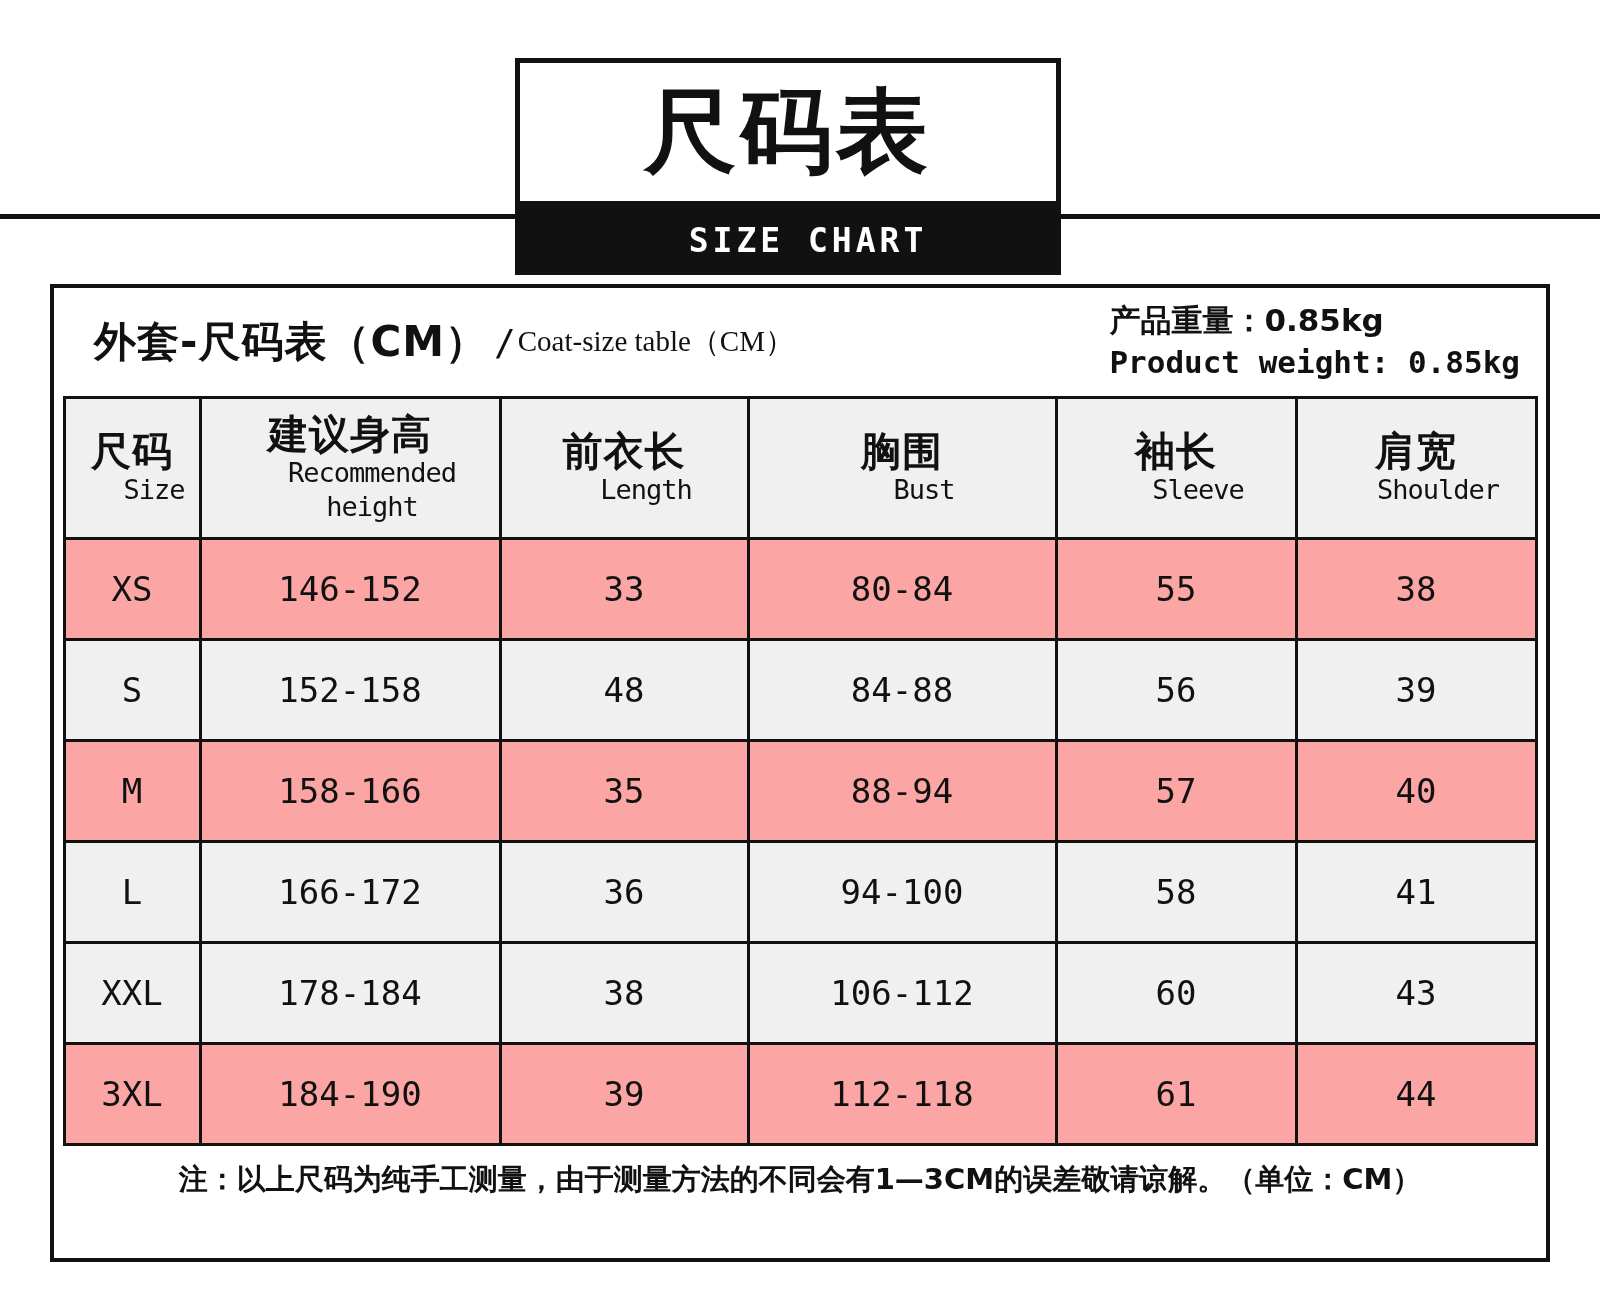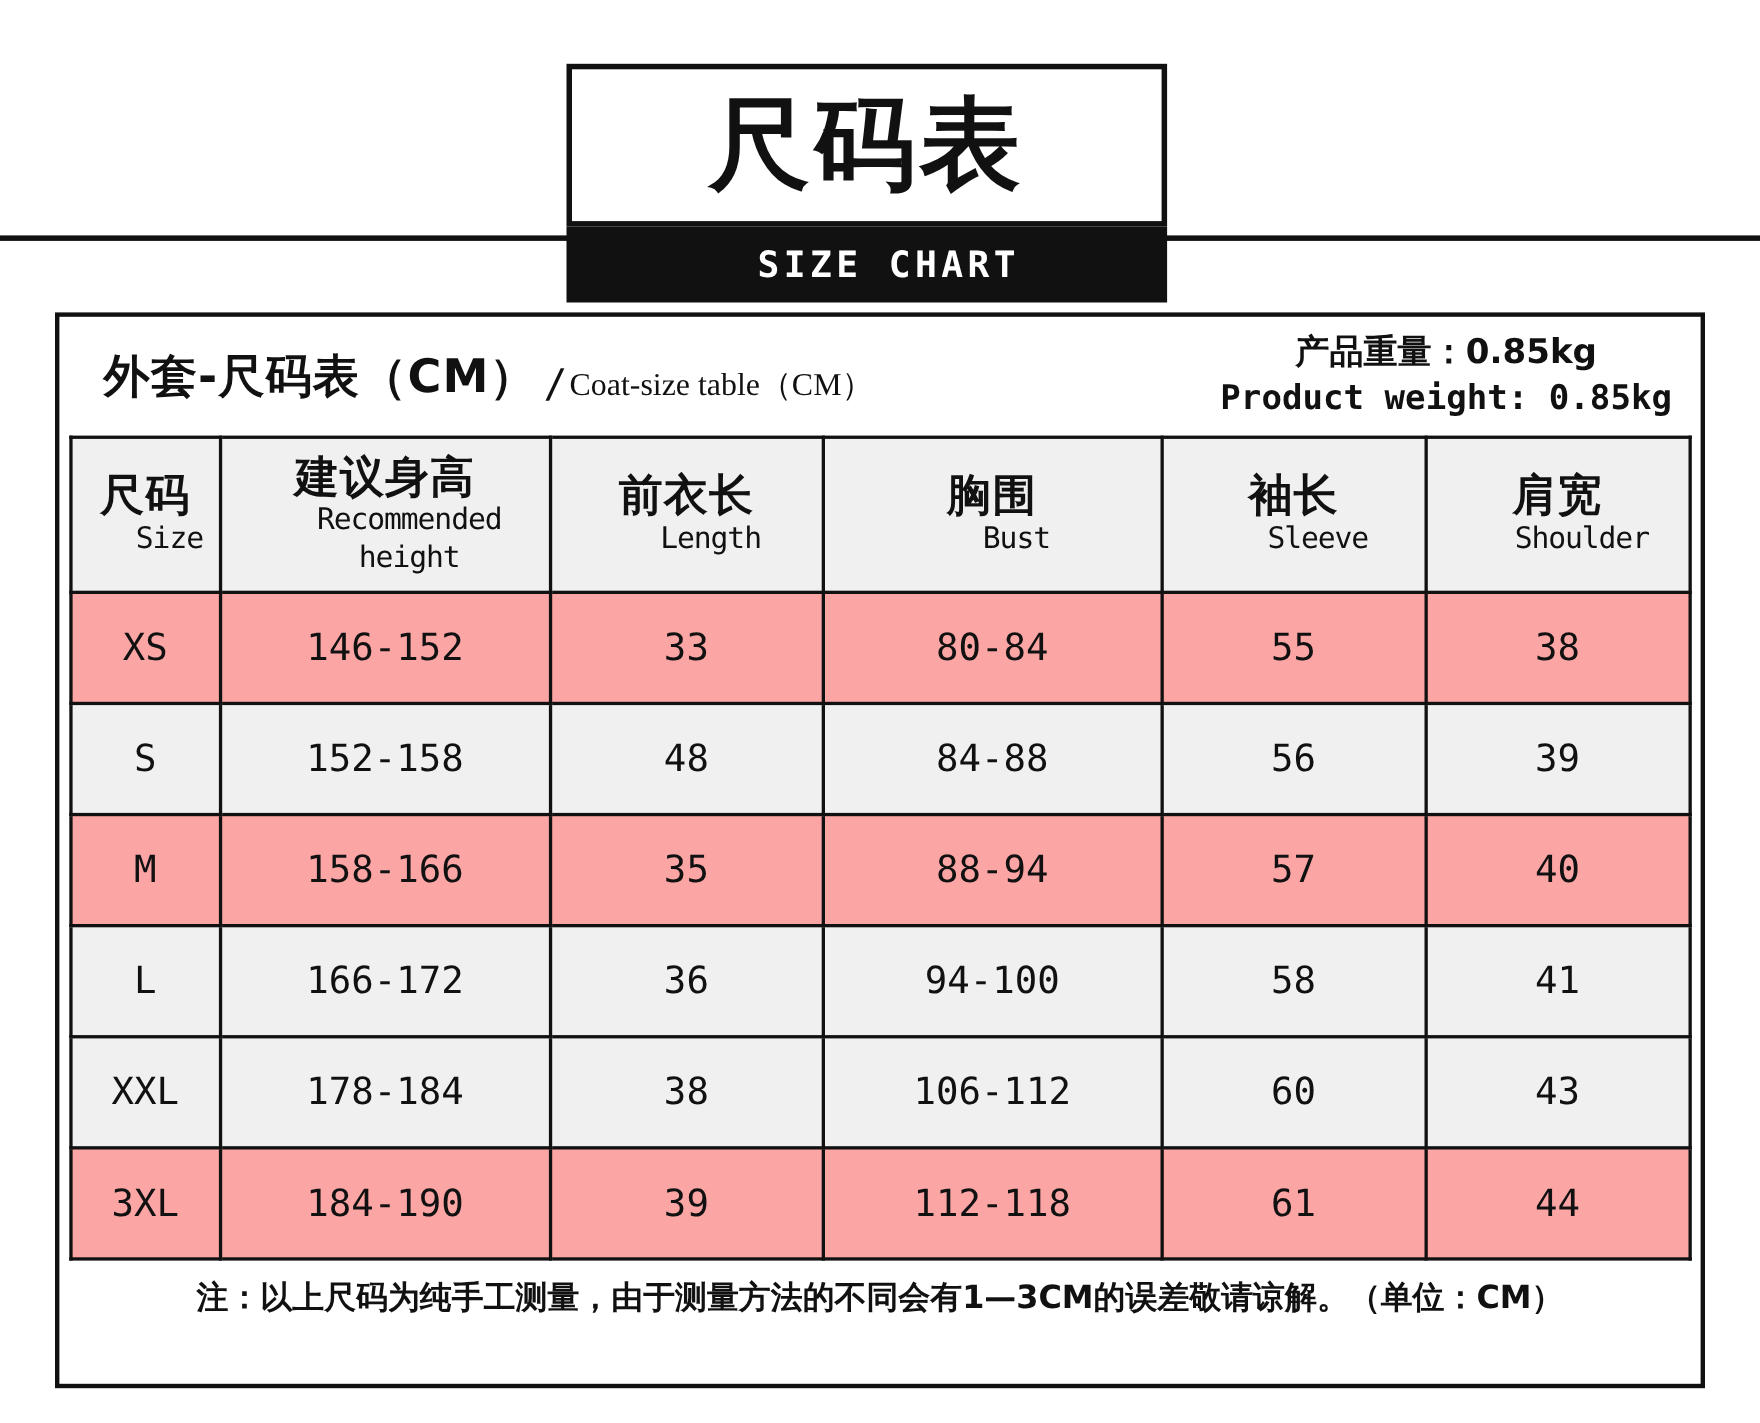--- a/index.html
+++ b/index.html
@@ -86,21 +86,21 @@
 
   .card-top {
     position: relative;
     height: 108px;
   }
   .coat-title {
     position: absolute;
     left: 40px;
     top: 26px;
     display: flex;
-    align-items: flex-end;
+    align-items: center;
   }
   .coat-title .cn {
     font-family: "DejaVu Sans", "Liberation Sans", sans-serif;
     font-weight: 700;
     font-size: 42px;
     letter-spacing: 1px;
   }
   .coat-title .slash {
     font-family: "DejaVu Sans Mono", "Liberation Mono", monospace;
     font-size: 36px;
@@ -110,21 +110,21 @@
   .coat-title .en {
     font-family: Liberation Serif, serif;
     font-size: 29px;
     font-weight: 500;
     letter-spacing: 0px;
   }
   .weight-block {
     position: absolute;
     right: 26px;
     top: 12px;
-    text-align: center;
+    text-align: left;
     font-family: "DejaVu Sans Mono", "Liberation Mono", monospace;
     font-weight: 700;
     font-size: 31px;
     line-height: 1.35;
     letter-spacing: 0px;
   }
   .weight-block .wcn {
     font-family: "DejaVu Sans", "Liberation Sans", sans-serif;
     font-weight: 700;
     font-size: 31px;

